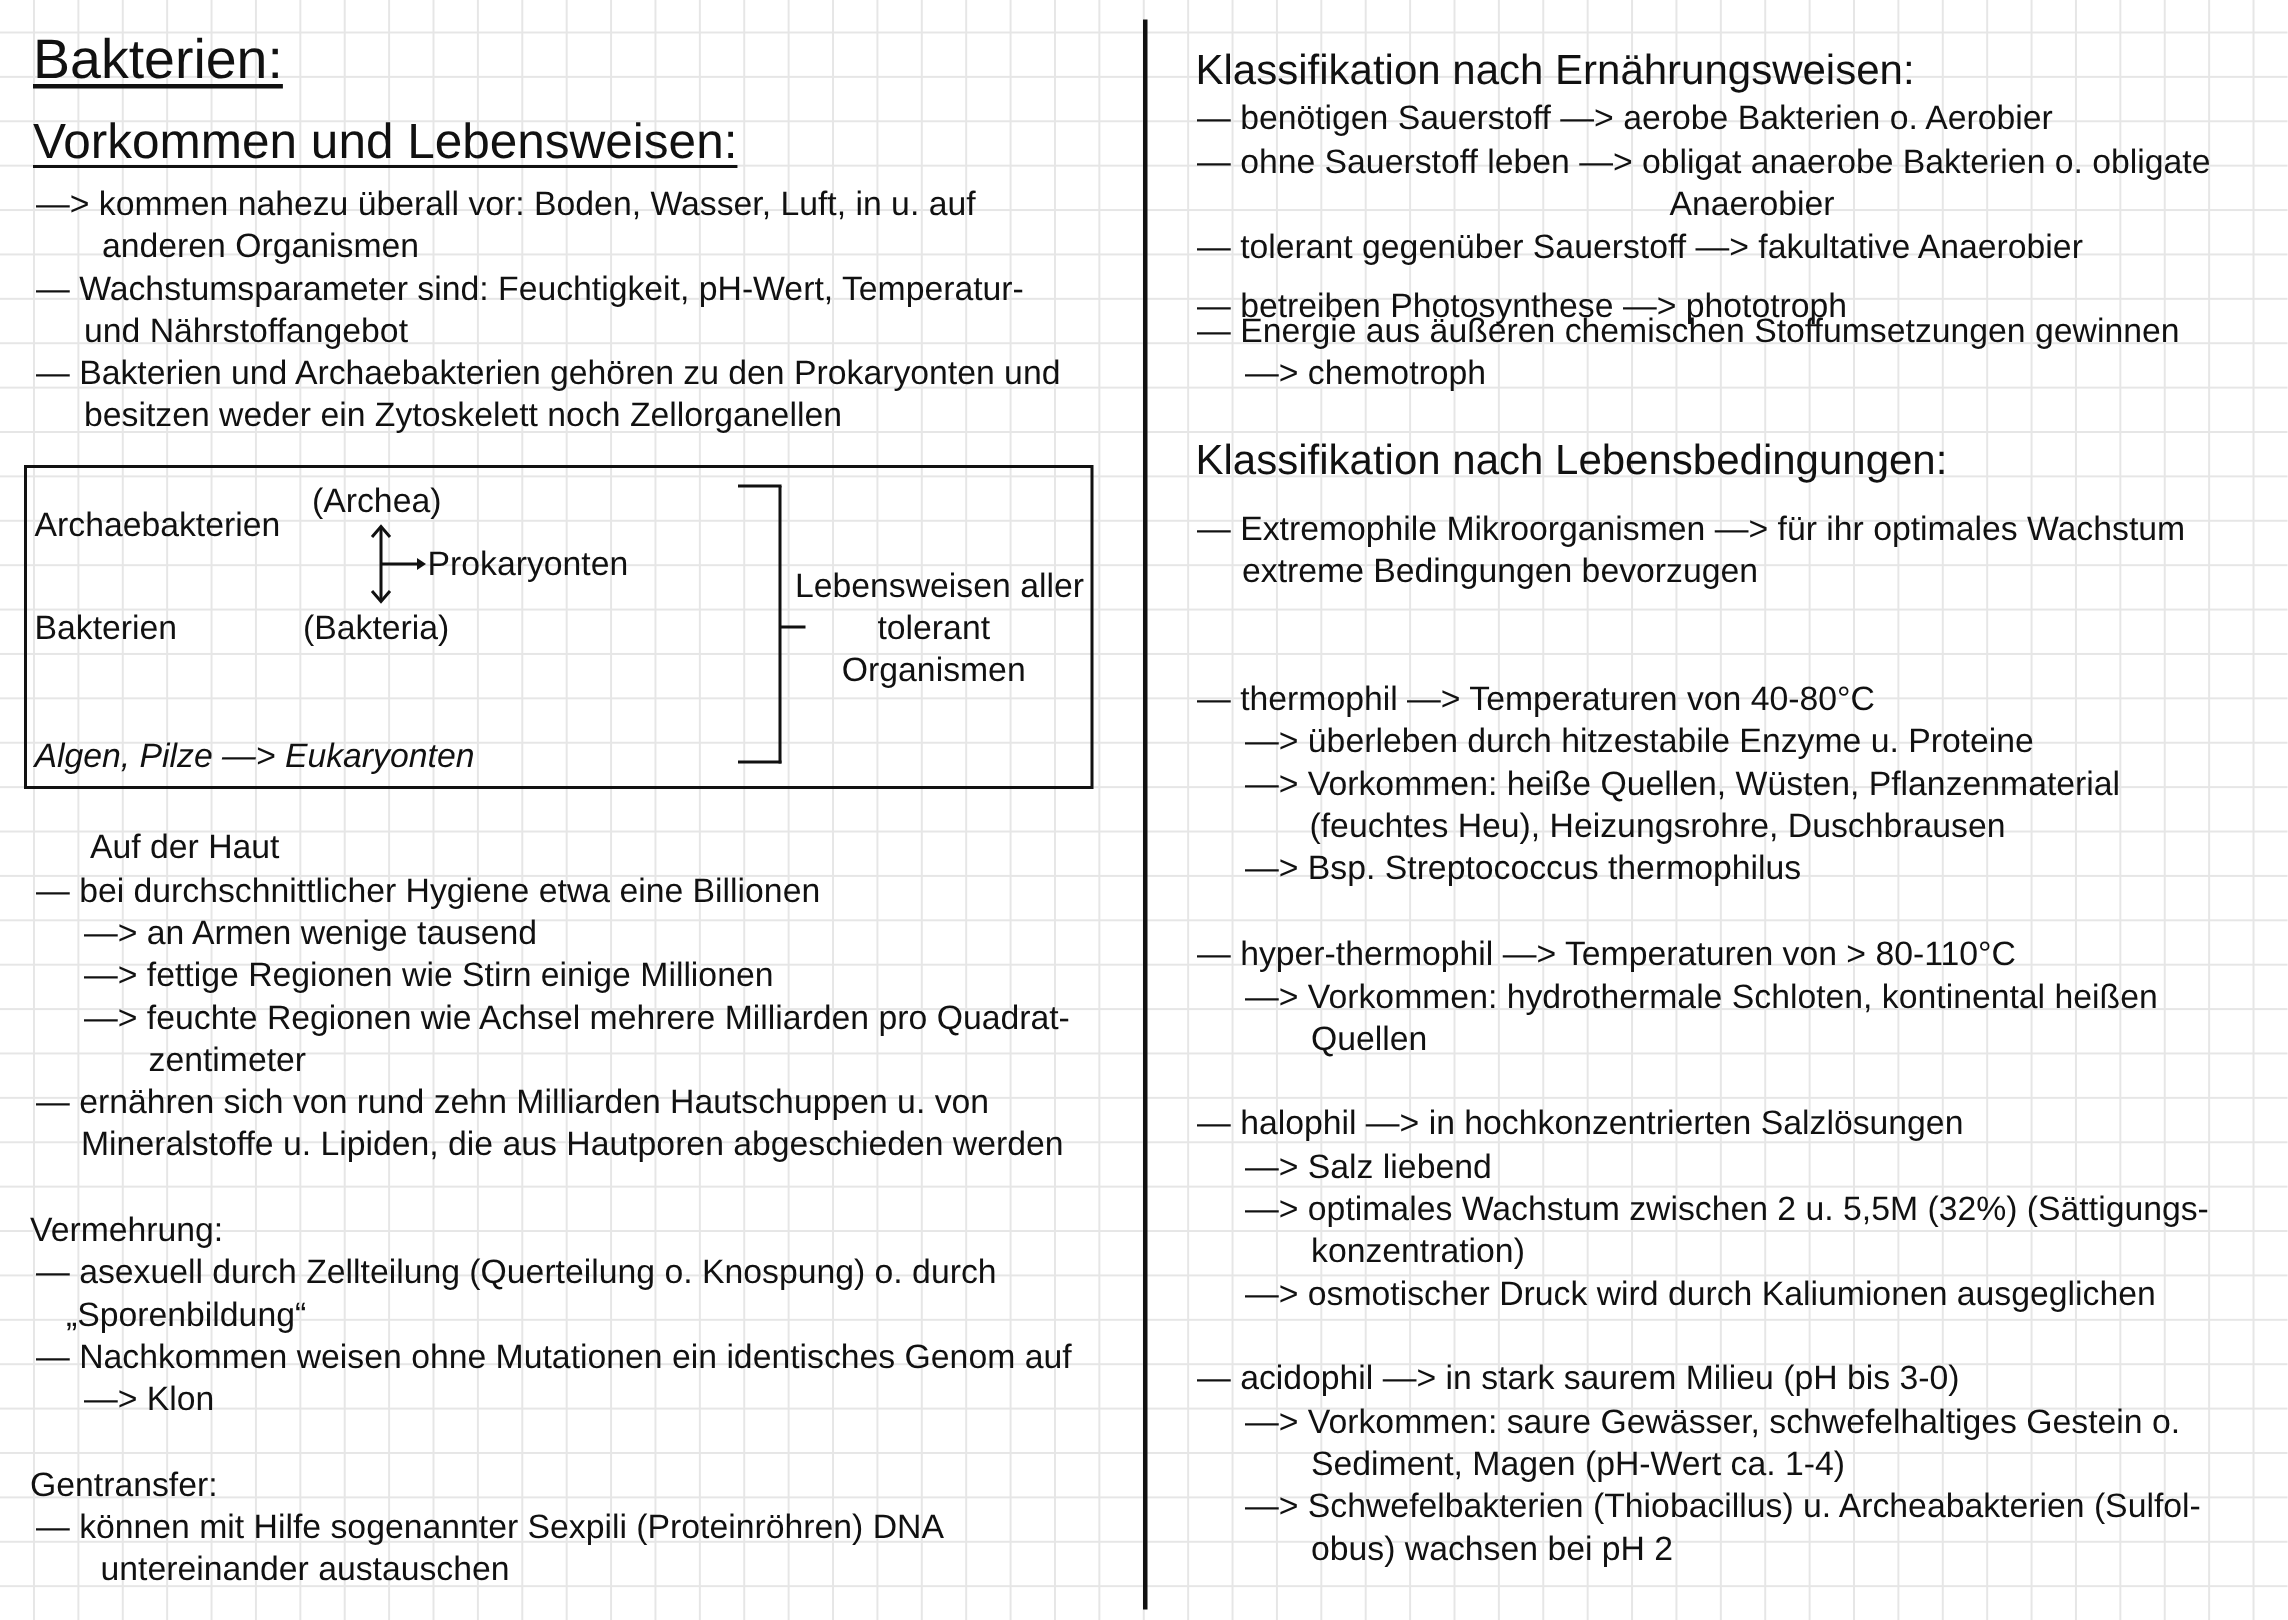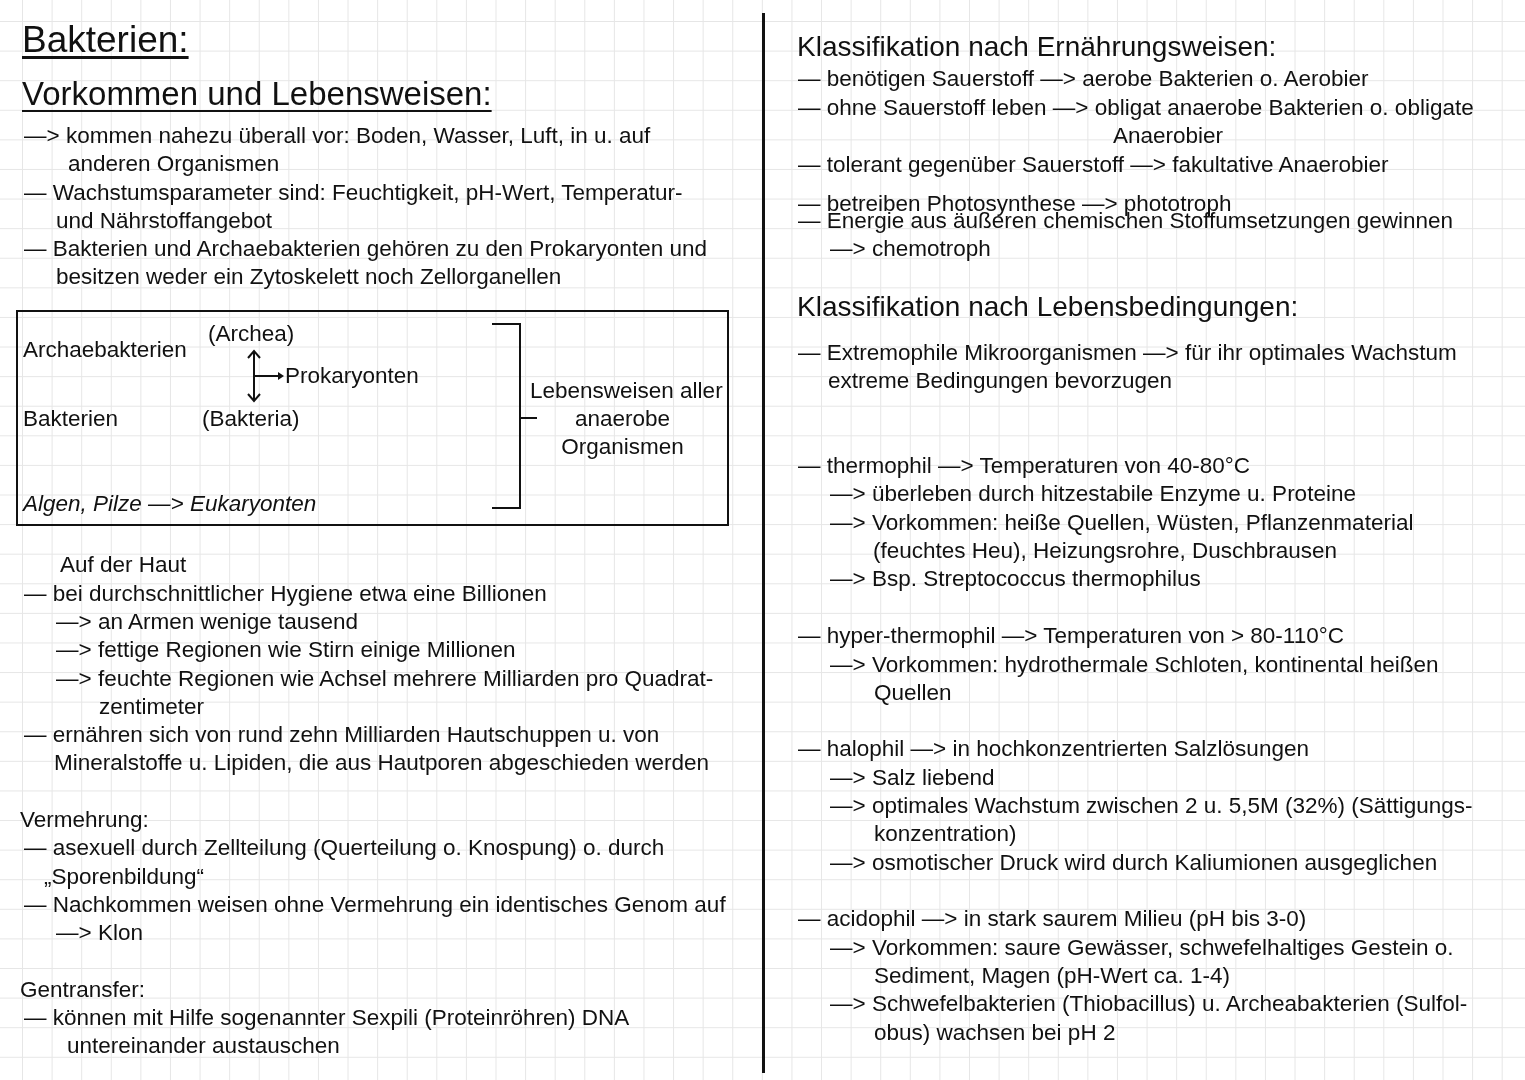--- a/index.html
+++ b/index.html
@@ -56,37 +56,37 @@
 <div class="t" style="left:202px; top:405px;">(Bakteria)</div>
 <div class="t" style="left:23px; top:490px;font-style:italic;">Algen, Pilze  —&gt; Eukaryonten</div>
 
 <div class="bracket-top"></div>
 <div class="bracket-v"></div>
 <div class="bracket-bot"></div>
 <div class="bracket-mid"></div>
 
 <div style="position:absolute; left:530px; top:377px; width:185px;">
   <div class="t center" style="position:relative; width:185px;">Lebensweisen aller</div>
-  <div class="t center" style="position:relative; width:185px;">anaerobe</div>
+  <div class="t center" style="position:relative; width:185px;">tolerant</div>
   <div class="t center" style="position:relative; width:185px;">Organismen</div>
 </div>
 
 <div class="t" style="left:24px; top:551px;margin-left:36px;">Auf der Haut</div>
 <div class="t" style="left:24px; top:580px;text-align:right;">— bei durchschnittlicher Hygiene etwa eine Billionen</div>
 <div class="t" style="left:56px; top:608px;">—&gt; an Armen wenige tausend</div>
 <div class="t" style="left:56px; top:636px;">—&gt; fettige Regionen wie Stirn einige Millionen</div>
 <div class="t" style="left:56px; top:665px;">—&gt; feuchte Regionen wie Achsel mehrere Milliarden pro Quadrat-</div>
 <div class="t" style="left:99px; top:693px;">zentimeter</div>
 <div class="t" style="left:24px; top:721px;">— ernähren sich von rund zehn Milliarden Hautschuppen u. von</div>
 <div class="t" style="left:54px; top:749px;">Mineralstoffe u. Lipiden, die aus Hautporen abgeschieden werden</div>
 
 <div class="t" style="left:20px; top:806px;">Vermehrung:</div>
 <div class="t" style="left:24px; top:834px;">— asexuell durch Zellteilung (Querteilung o. Knospung) o. durch</div>
 <div class="t" style="left:44px; top:863px;">„Sporenbildung“</div>
-<div class="t" style="left:24px; top:891px;">— Nachkommen weisen ohne Vermehrung ein identisches Genom auf</div>
+<div class="t" style="left:24px; top:891px;">— Nachkommen weisen ohne Mutationen ein identisches Genom auf</div>
 <div class="t" style="left:56px; top:919px;">—&gt; Klon</div>
 
 <div class="t" style="left:20px; top:976px;">Gentransfer:</div>
 <div class="t" style="left:24px; top:1004px;">— können mit Hilfe sogenannter Sexpili (Proteinröhren) DNA</div>
 <div class="t" style="left:67px; top:1032px;">untereinander austauschen</div>
 
 <div class="divider"></div>
 
 <div class="h3" style="left:797px; top:30px;">Klassifikation nach Ernährungsweisen:</div>
 <div class="t" style="left:798px; top:65px;">— benötigen Sauerstoff —&gt; aerobe Bakterien o. Aerobier</div>

